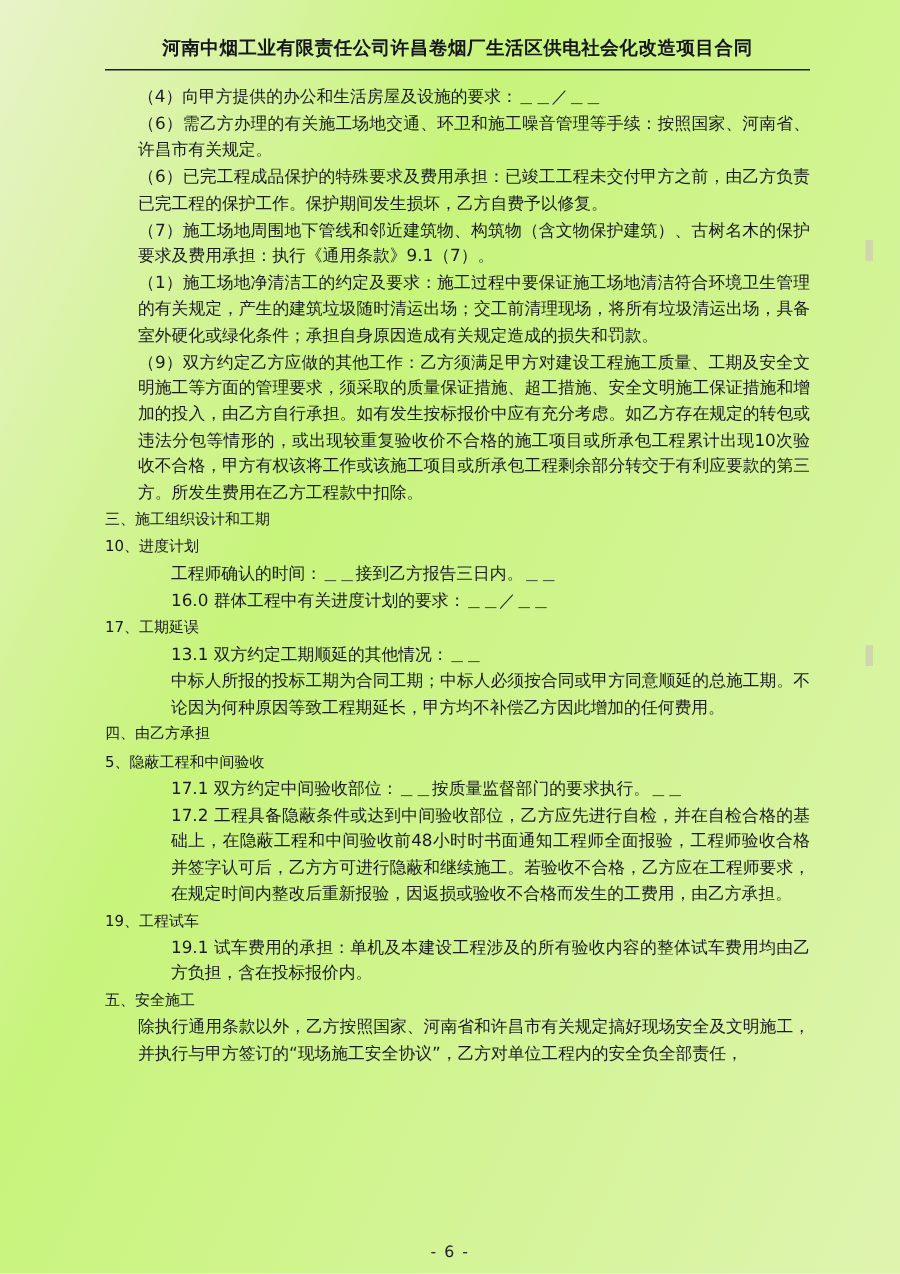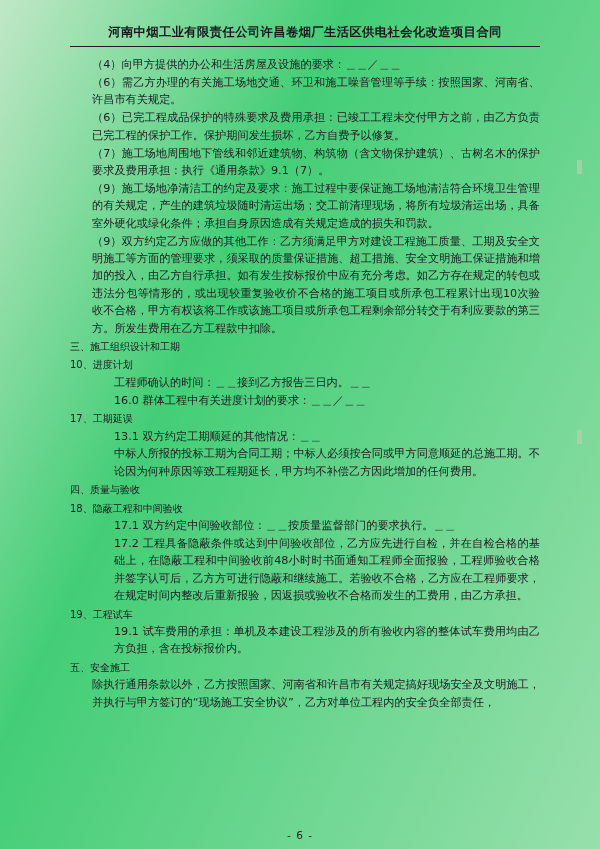--- a/index.html
+++ b/index.html
@@ -7,21 +7,21 @@
     padding: 0;
     background: #ffffff;
   }
   body {
     font-family: "DejaVu Sans", sans-serif;
   }
   #page {
     position: relative;
     width: 600px;
     height: 849px;
-    background: #22c55e;
+    background: #bef264;
     overflow: hidden;
   }
   
   #page::before {
     content: "";
     position: absolute;
     inset: 0;
     background:
       linear-gradient(115deg, rgba(246,243,233,0.75) 0%, rgba(255,255,255,0.15) 35%, rgba(248,245,236,0.55) 100%);
     pointer-events: none;
@@ -98,36 +98,36 @@
 
   <div class="sheet">
 
     <div class="doc-title">河南中烟工业有限责任公司许昌卷烟厂生活区供电社会化改造项目合同</div>
 
     <div class="body-text">
       <p class="para indent1">（4）向甲方提供的办公和生活房屋及设施的要求：＿＿／＿＿</p>
       <p class="para indent1">（6）需乙方办理的有关施工场地交通、环卫和施工噪音管理等手续：按照国家、河南省、许昌市有关规定。</p>
       <p class="para indent1">（6）已完工程成品保护的特殊要求及费用承担：已竣工工程未交付甲方之前，由乙方负责已完工程的保护工作。保护期间发生损坏，乙方自费予以修复。</p>
       <p class="para indent1">（7）施工场地周围地下管线和邻近建筑物、构筑物（含文物保护建筑）、古树名木的保护要求及费用承担：执行《通用条款》9.1（7）。</p>
-      <p class="para indent1">（9）施工场地净清洁工的约定及要求：施工过程中要保证施工场地清洁符合环境卫生管理的有关规定，产生的建筑垃圾随时清运出场；交工前清理现场，将所有垃圾清运出场，具备室外硬化或绿化条件；承担自身原因造成有关规定造成的损失和罚款。</p>
+      <p class="para indent1">（1）施工场地净清洁工的约定及要求：施工过程中要保证施工场地清洁符合环境卫生管理的有关规定，产生的建筑垃圾随时清运出场；交工前清理现场，将所有垃圾清运出场，具备室外硬化或绿化条件；承担自身原因造成有关规定造成的损失和罚款。</p>
       <p class="para indent1">（9）双方约定乙方应做的其他工作：乙方须满足甲方对建设工程施工质量、工期及安全文明施工等方面的管理要求，须采取的质量保证措施、超工措施、安全文明施工保证措施和增加的投入，由乙方自行承担。如有发生按标报价中应有充分考虑。如乙方存在规定的转包或违法分包等情形的，或出现较重复验收价不合格的施工项目或所承包工程累计出现10次验收不合格，甲方有权该将工作或该施工项目或所承包工程剩余部分转交于有利应要款的第三方。所发生费用在乙方工程款中扣除。</p>
 
       <p class="sec-head">三、施工组织设计和工期</p>
       <p class="sec-head">10、进度计划</p>
 
       <p class="para indent2">工程师确认的时间：＿＿接到乙方报告三日内。＿＿</p>
       <p class="para indent2">16.0 群体工程中有关进度计划的要求：＿＿／＿＿</p>
 
       <p class="sec-head">17、工期延误</p>
 
       <p class="para indent2">13.1 双方约定工期顺延的其他情况：＿＿</p>
       <p class="para indent2">中标人所报的投标工期为合同工期；中标人必须按合同或甲方同意顺延的总施工期。不论因为何种原因等致工程期延长，甲方均不补偿乙方因此增加的任何费用。</p>
 
-      <p class="sec-head">四、质量与验收</p>
-      <p class="sec-head">18、隐蔽工程和中间验收</p>
+      <p class="sec-head">四、由乙方承担</p>
+      <p class="sec-head">5、隐蔽工程和中间验收</p>
 
       <p class="para indent2">17.1 双方约定中间验收部位：＿＿按质量监督部门的要求执行。＿＿</p>
       <p class="para indent2">17.2 工程具备隐蔽条件或达到中间验收部位，乙方应先进行自检，并在自检合格的基础上，在隐蔽工程和中间验收前48小时时书面通知工程师全面报验，工程师验收合格并签字认可后，乙方方可进行隐蔽和继续施工。若验收不合格，乙方应在工程师要求，在规定时间内整改后重新报验，因返损或验收不合格而发生的工费用，由乙方承担。</p>
 
       <p class="sec-head">19、工程试车</p>
 
       <p class="para indent2">19.1 试车费用的承担：单机及本建设工程涉及的所有验收内容的整体试车费用均由乙方负担，含在投标报价内。</p>
 
       <p class="sec-head">五、安全施工</p>
 

